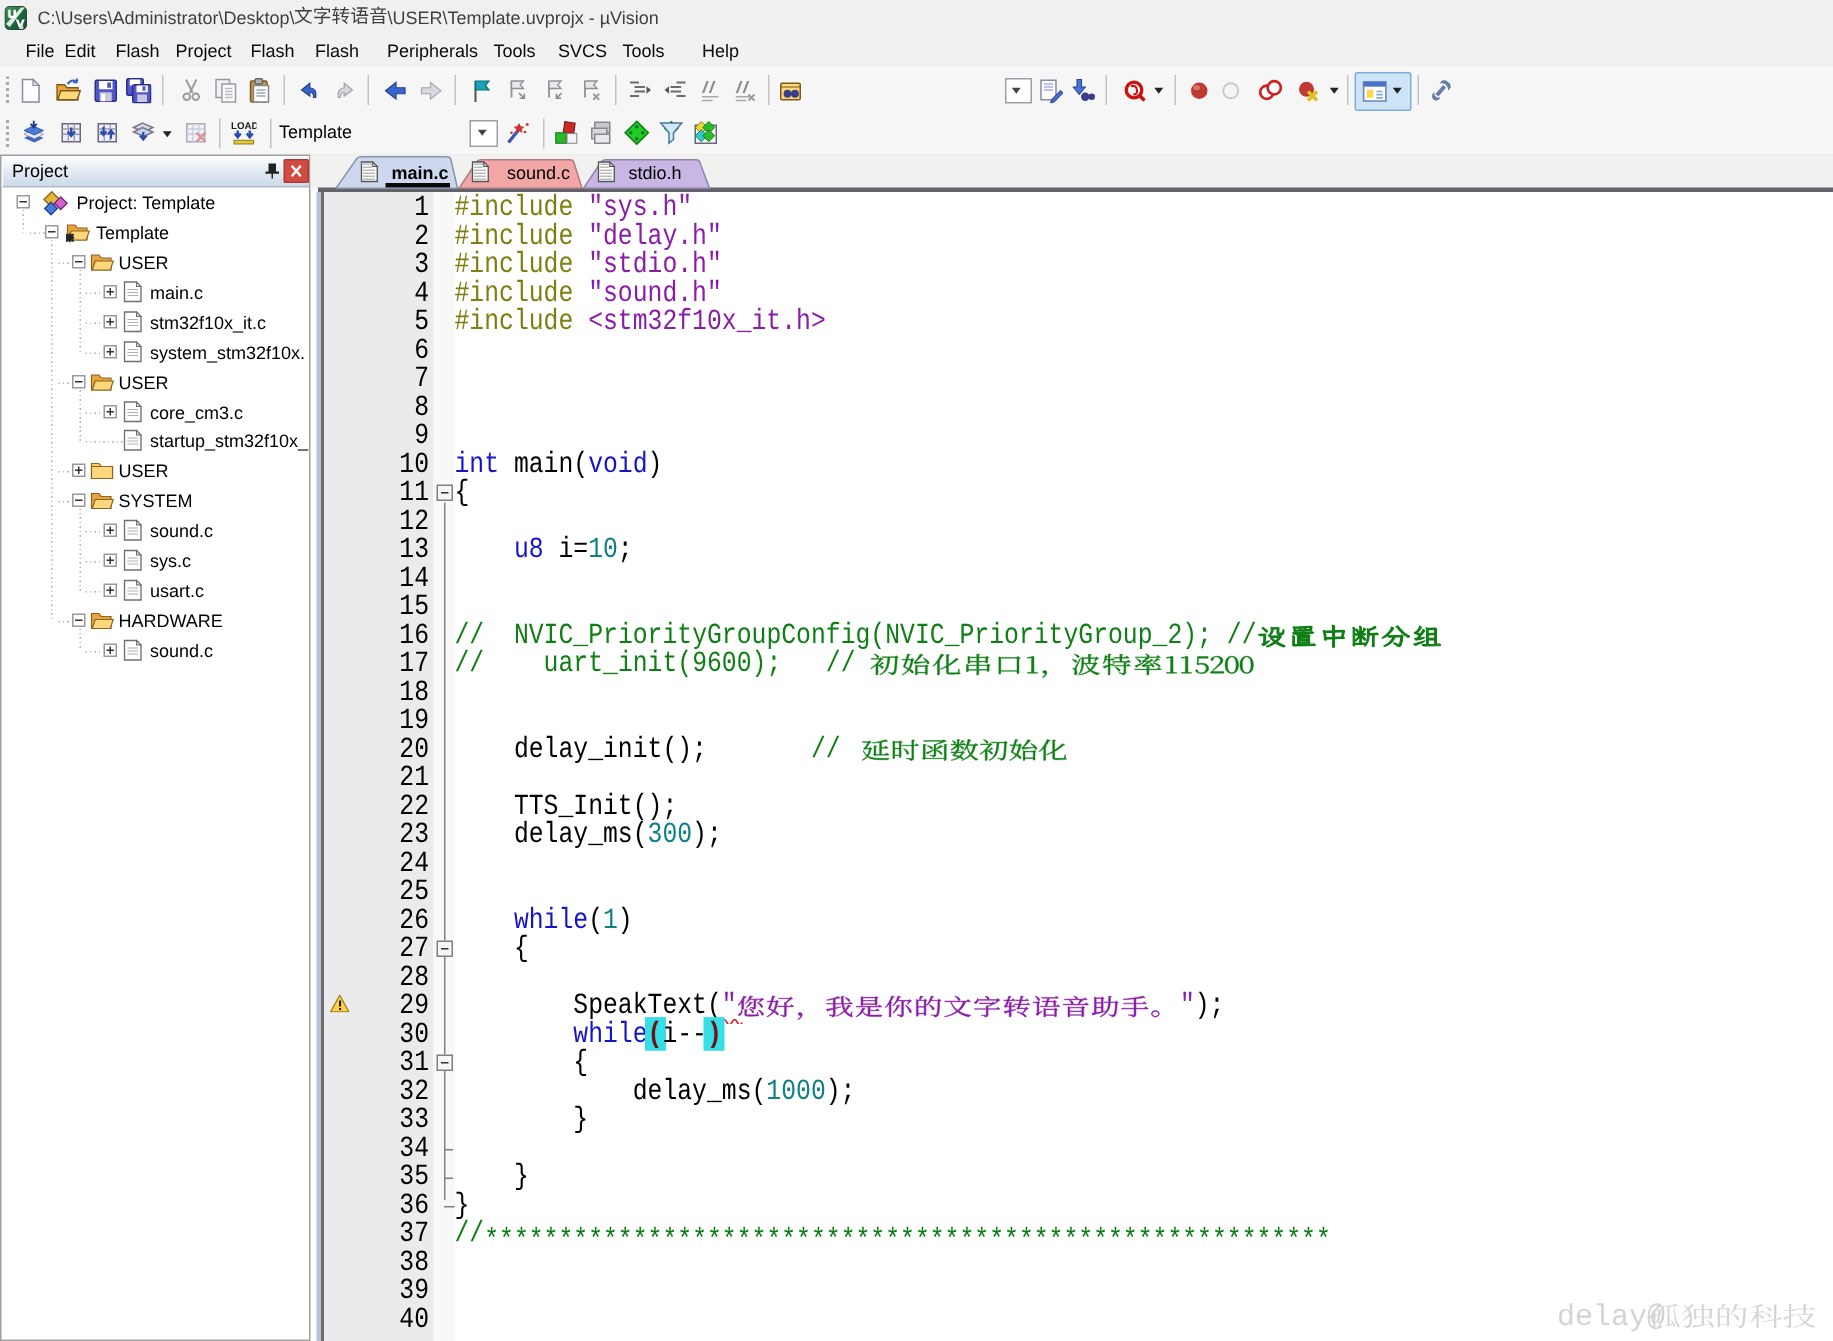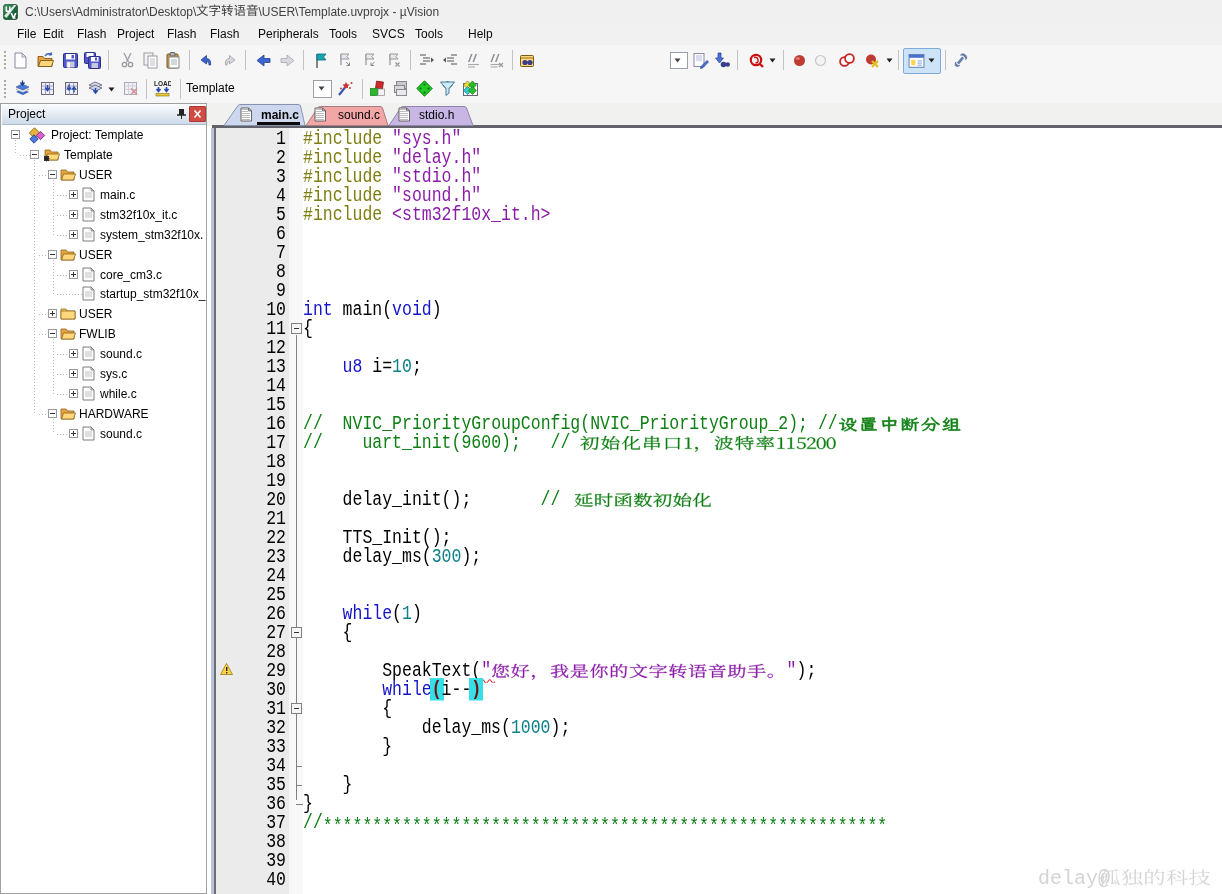--- a/index.html
+++ b/index.html
@@ -493,21 +493,21 @@
       <span class="abs" style="left:78px;top:3px">USER</span>
     </div>
     <div class="trow" style="top:220px">
       <div class="pm" style="left:47px;top:5px">
         <i></i>
       </div>
       <svg class="abs" style="left:59px;top:3px" width="16" height="14" viewBox="0 0 16 14">
         <path d="M1 2 L6 2 L7.5 4 L14 4 L14 12 L1 12 Z" fill="#e8a33d" stroke="#8a6420" stroke-width="0.8"></path>
         <path d="M3.5 6 L15.5 6 L13.5 12 L1.5 12 Z" fill="#ffd87c" stroke="#8a6420" stroke-width="0.8"></path>
       </svg>
-      <span class="abs" style="left:78px;top:3px">FWLIB</span>
+      <span class="abs" style="left:78px;top:3px">SYSTEM</span>
     </div>
     <div class="trow" style="top:240px">
       <div class="pm" style="left:68px;top:5px">
         <i></i>
         <b></b>
       </div>
       <svg class="abs" style="left:81px;top:2px" width="13" height="15" viewBox="0 0 13 15">
         <path d="M1 1 L9 1 L12 4 L12 14 L1 14 Z" fill="#fdfdfd" stroke="#707070" stroke-width="0.9"></path>
         <path d="M9 1 L9 4 L12 4 Z" fill="#d8d8d8" stroke="#707070" stroke-width="0.7"></path>
         <g stroke="#b0b0b0" stroke-width="0.8">
@@ -541,21 +541,21 @@
       </div>
       <svg class="abs" style="left:81px;top:2px" width="13" height="15" viewBox="0 0 13 15">
         <path d="M1 1 L9 1 L12 4 L12 14 L1 14 Z" fill="#fdfdfd" stroke="#707070" stroke-width="0.9"></path>
         <path d="M9 1 L9 4 L12 4 Z" fill="#d8d8d8" stroke="#707070" stroke-width="0.7"></path>
         <g stroke="#b0b0b0" stroke-width="0.8">
           <line x1="3" y1="6" x2="10" y2="6"></line>
           <line x1="3" y1="8" x2="10" y2="8"></line>
           <line x1="3" y1="10" x2="10" y2="10"></line>
         </g>
       </svg>
-      <span class="abs" style="left:99px;top:3px">while.c</span>
+      <span class="abs" style="left:99px;top:3px">usart.c</span>
     </div>
     <div class="trow" style="top:300px">
       <div class="pm" style="left:47px;top:5px">
         <i></i>
       </div>
       <svg class="abs" style="left:59px;top:3px" width="16" height="14" viewBox="0 0 16 14">
         <path d="M1 2 L6 2 L7.5 4 L14 4 L14 12 L1 12 Z" fill="#e8a33d" stroke="#8a6420" stroke-width="0.8"></path>
         <path d="M3.5 6 L15.5 6 L13.5 12 L1.5 12 Z" fill="#ffd87c" stroke="#8a6420" stroke-width="0.8"></path>
       </svg>
       <span class="abs" style="left:78px;top:3px">HARDWARE</span>

